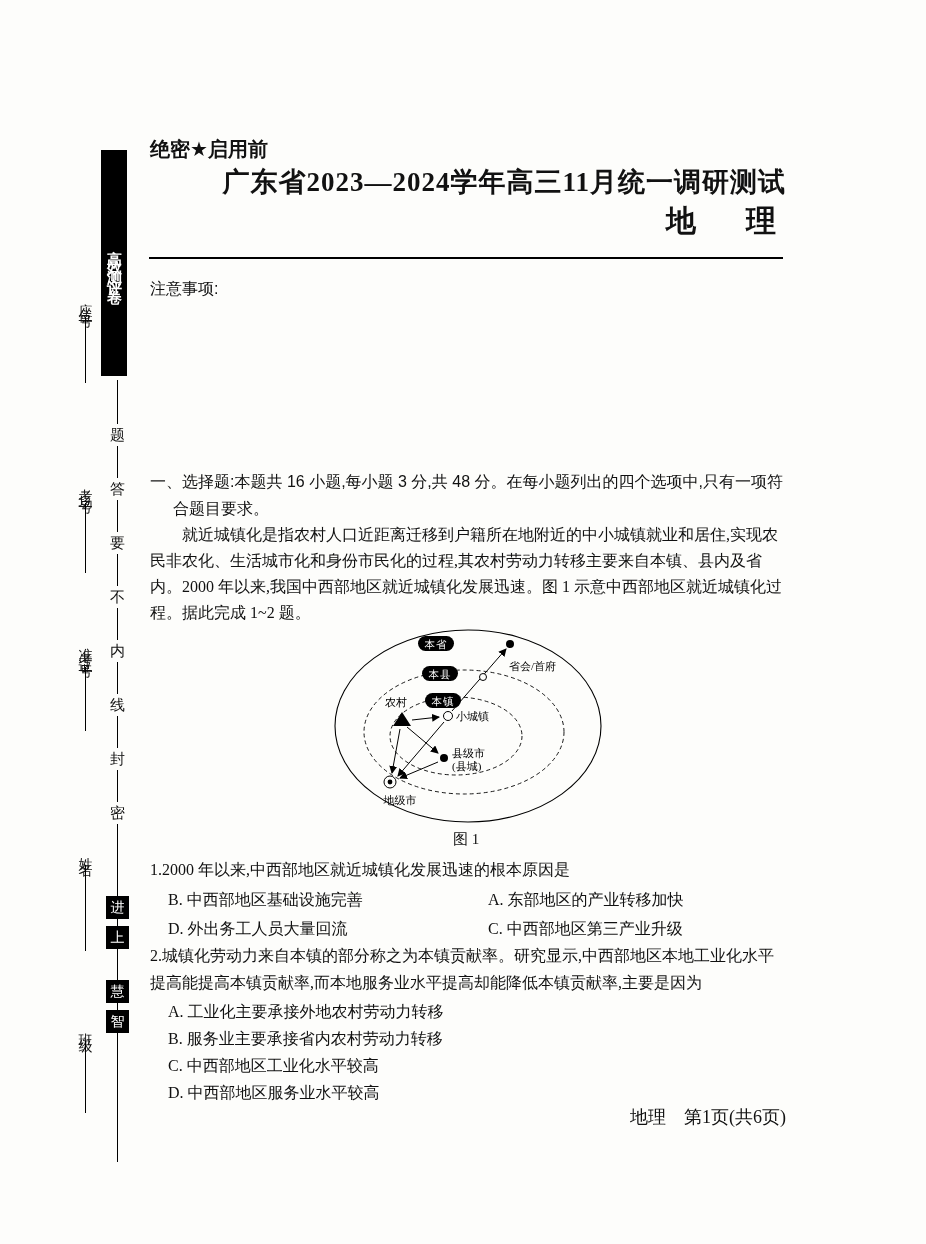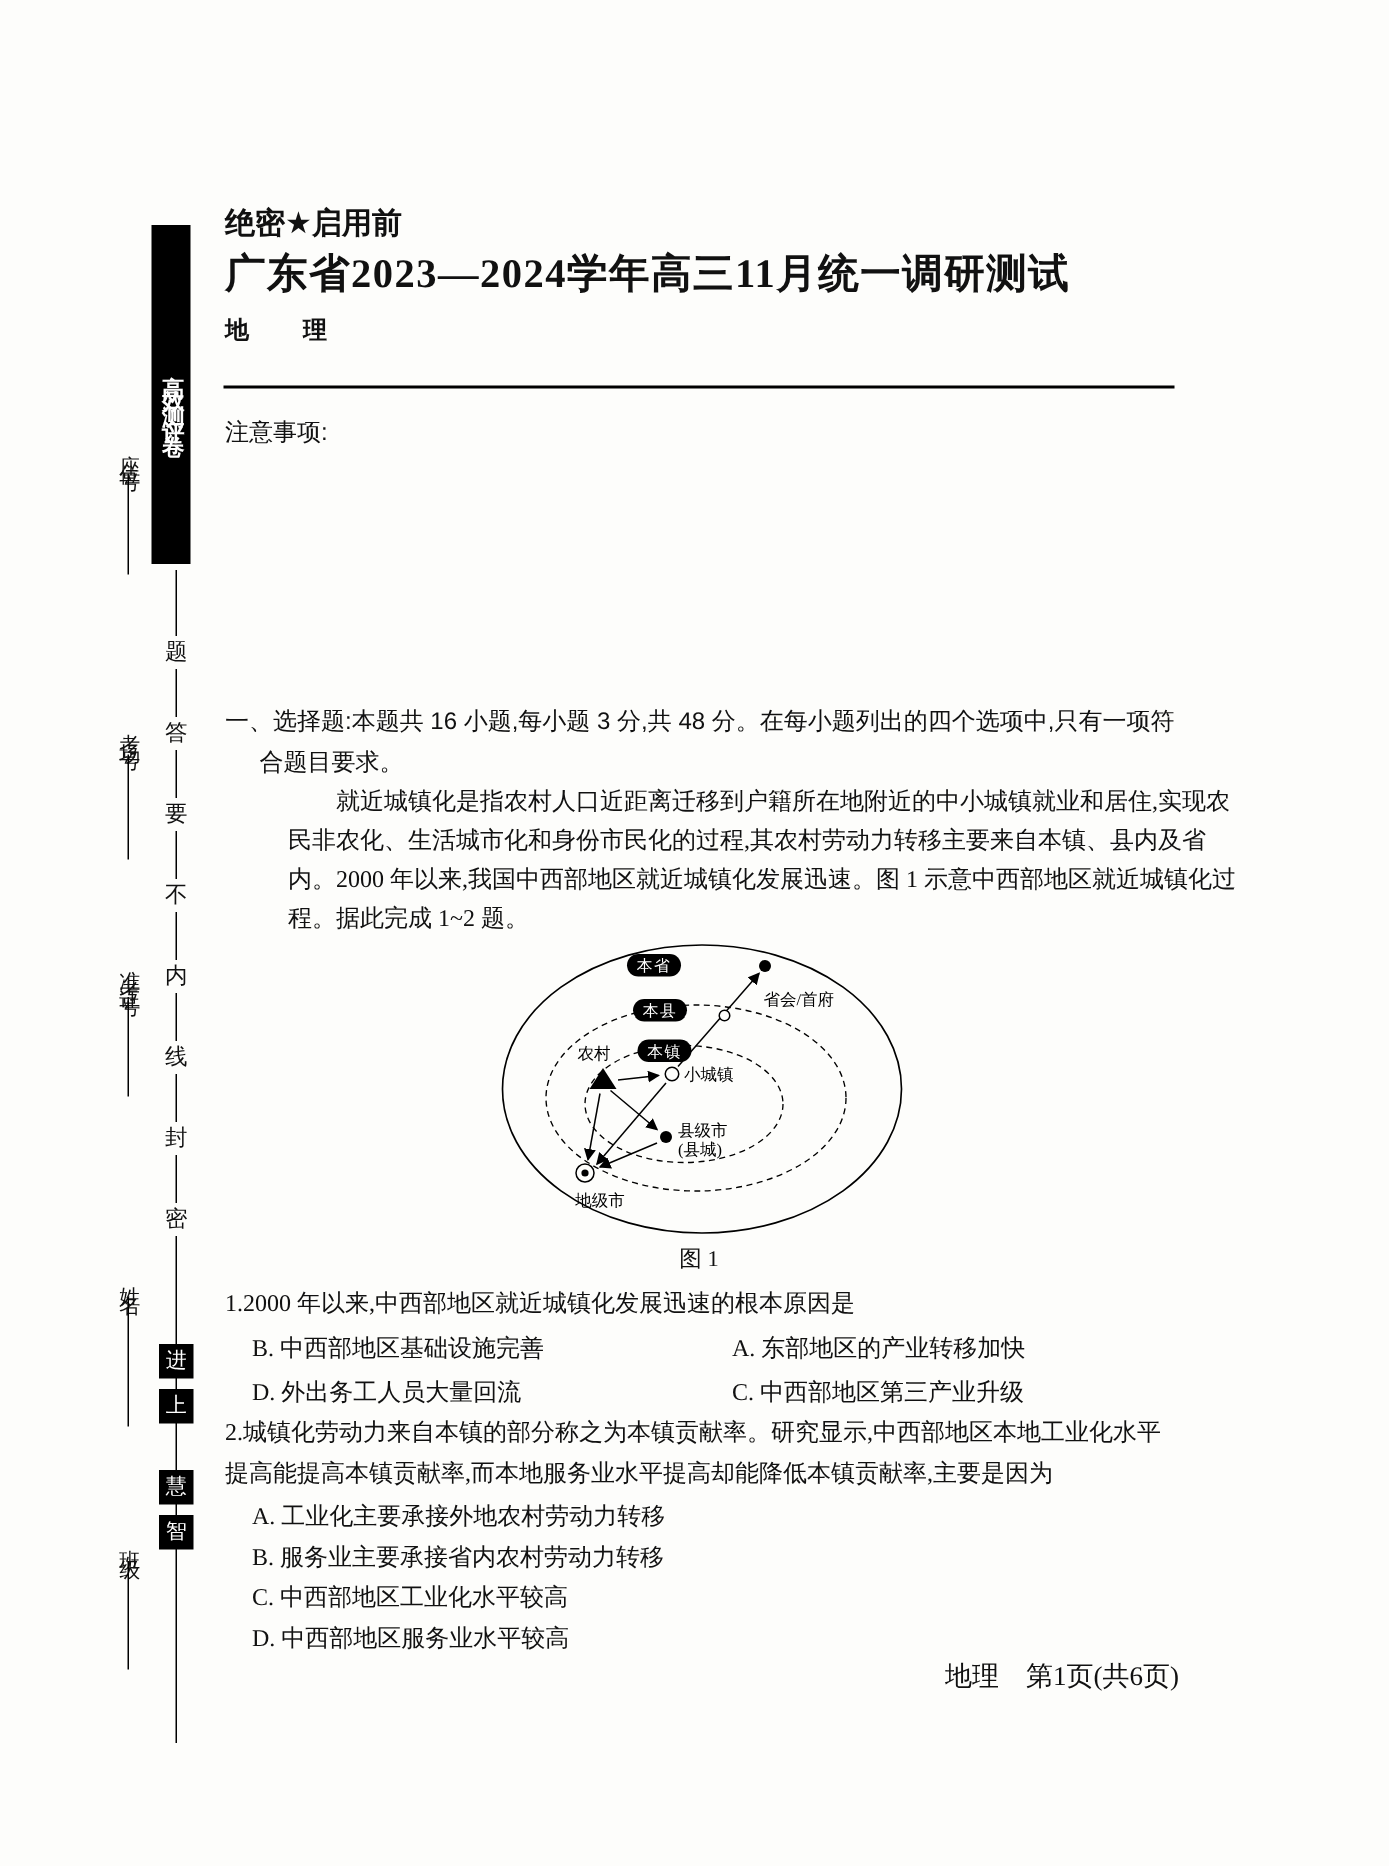--- a/index.html
+++ b/index.html
@@ -23,30 +23,30 @@
                text-align:center; line-height:23px; font-size:14px; }
 
   .vlabel { position:absolute; width:22px; display:flex; flex-direction:column; align-items:center; }
   .vlabel .vt { writing-mode:vertical-rl; text-orientation:upright; font-size:14px; letter-spacing:6px; }
   .vlabel .blank { width:1px; background:#000; margin-top:7px; }
 
   
   .block { position:absolute; left:150px; width:636px; font-size:16px; line-height:26px; }
 
   .secrecy { top:136px; font-weight:bold; font-size:20px; }
-  .title   { top:166px; text-align:left; font-weight:bold; font-size:27px; line-height:32px; letter-spacing:1px; }
-  .subject { top:208px; text-align:left; font-weight:bold; font-size:16px; letter-spacing:10px; }
+  .title   { top:166px; text-align:right; font-weight:bold; font-size:27px; line-height:32px; letter-spacing:1px; }
+  .subject { top:208px; text-align:right; font-weight:bold; font-size:30px; letter-spacing:10px; }
   .rule    { position:absolute; left:149px; top:257px; width:634px; height:2px; background:#000; }
 
   .notice-head { top:276px; font-weight:normal; font-size:16px; }
   .notices { top:304px; left:175px; width:611px; }
   .notices .n { padding-left:22px; text-indent:-22px; line-height:27px; }
 
   .sec-head { top:468px; font-weight:normal; padding-left:23px; text-indent:-23px; line-height:27px; }
-  .passage  { top:522px; text-indent:2em;margin-left:42px; }
+  .passage  { top:522px; text-indent:2em; }
 
   .figure { position:absolute; left:326px; top:626px; width:280px; display:flex; flex-direction:column; align-items:center; }
   .figure svg text { font-family:"Liberation Serif","DejaVu Serif",serif; }
   .fig-cap { margin-top:4px; font-size:15px; }
 
   .q-stem  { line-height:27px; }
   .q1-stem { top:856px; }
   .q1-opts { top:886px; padding-left:18px; display:grid; grid-template-columns:320px 1fr; row-gap:2px; line-height:27px; }
   .q2-stem { top:942px; }
   .q2-opts { top:998px; padding-left:18px; line-height:27px; }

